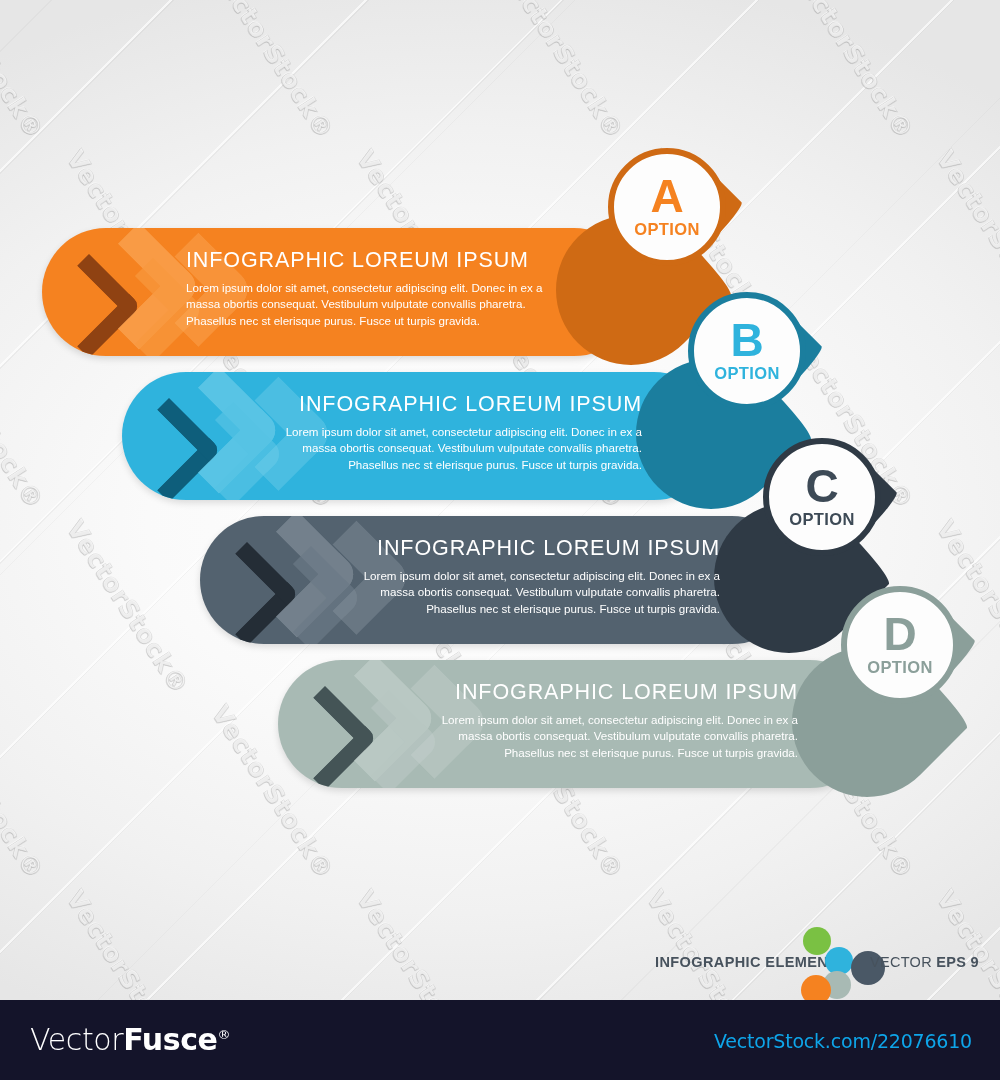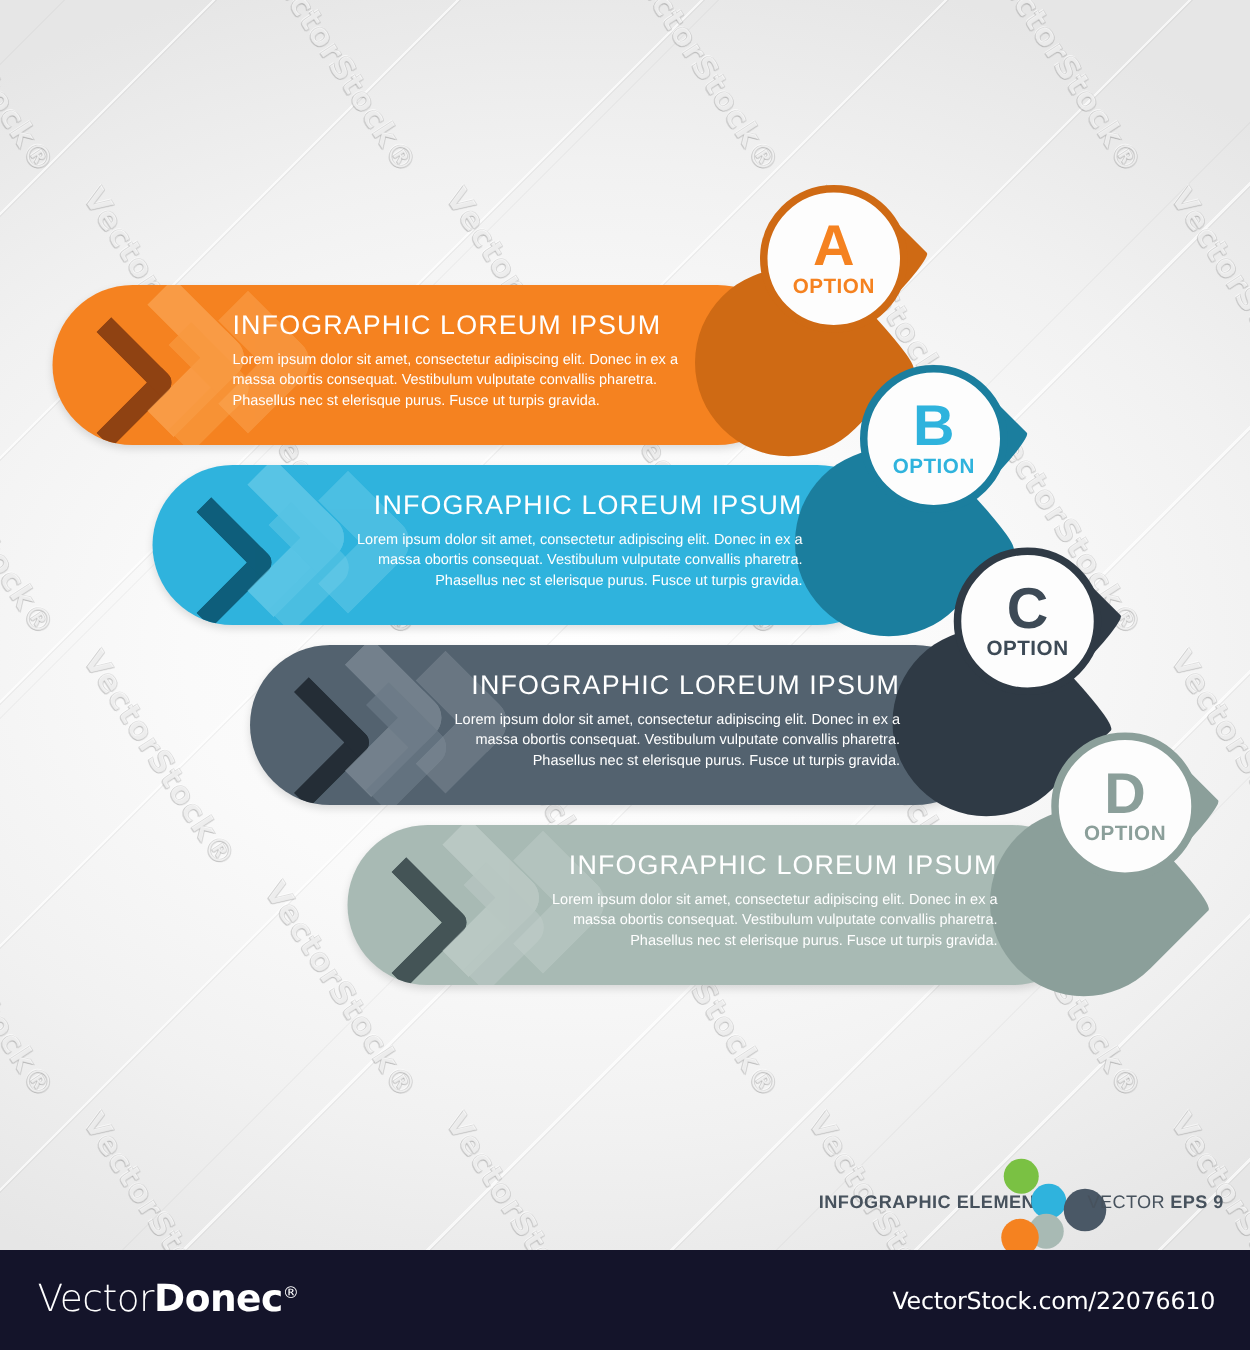--- a/index.html
+++ b/index.html
@@ -180,21 +180,21 @@
     white-space:nowrap;
   }
   #vs-logo .light { font-weight:300; }
   #vs-logo .bold  { font-weight:700; }
   #vs-logo .reg   { font-size:13px; vertical-align:super; font-weight:400; }
   #vs-url {
     position:absolute; right:28px; top:30px;
     font-family:"DejaVu Sans", sans-serif;
     font-size:19px;
     font-weight:400;
-    color:#ffffff;
+    color:#0ea5e9;
     letter-spacing:-.2px;
     white-space:nowrap;
   }
 </style>
 </head>
 <body>
 
 <div id="stage">
 
   <div id="bg-lines"></div>
@@ -328,15 +328,15 @@
         <div class="dot" style="left: 146px; top: 50px; width: 30px; height: 30px; background: rgb(245, 130, 32);"></div>
       </div>
     <div id="footer-eps">
       <span>VECTOR </span><b>EPS 9</b>
     </div>
   </div>
 
 </div>
 
 <div id="vsbar">
-  <div id="vs-logo"><span class="light">Vector</span><span class="bold">Donec</span><span class="reg">®</span></div>
+  <div id="vs-logo"><span class="light">Vector</span><span class="bold">Fusce</span><span class="reg">®</span></div>
   <div id="vs-url">VectorStock.com/22076610</div>
 </div>
 
 </body></html>

